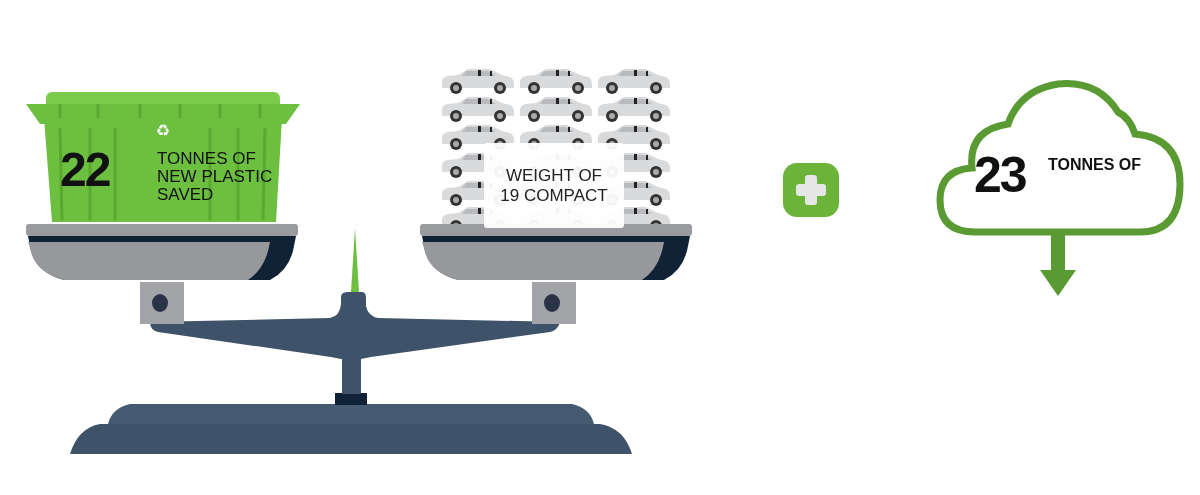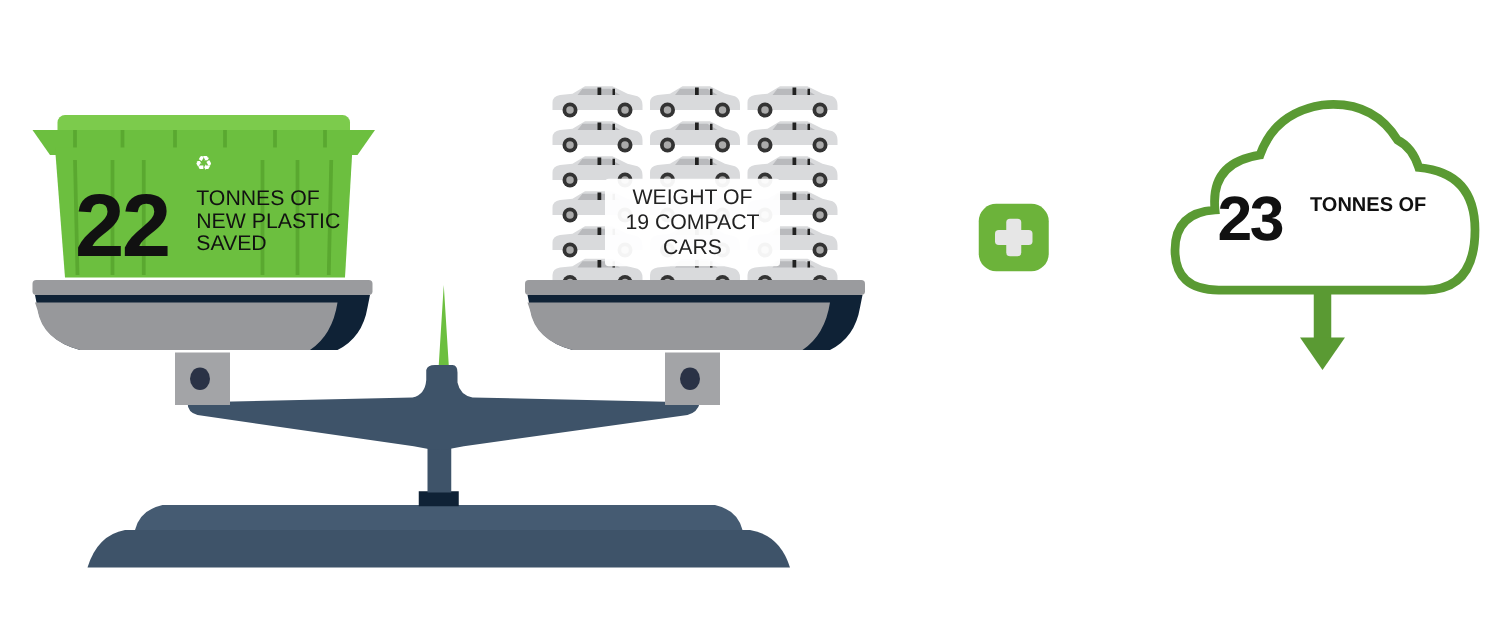--- a/index.html
+++ b/index.html
@@ -2,21 +2,21 @@
 <html><head>
 <meta charset="utf-8">
 <style>
   html, body { margin: 0; padding: 0; background: #ffffff; }
   body { width: 1200px; height: 495px; position: relative; overflow: hidden; font-family: "Liberation Sans", sans-serif; }
   .stage { position: absolute; left: 0; top: 0; width: 1200px; height: 495px; }
   svg { position: absolute; left: 0; top: 0; }
   .lbl { position: absolute; font-family: "Liberation Sans", sans-serif; color: #111; line-height: 1; }
   .big { font-weight: bold; letter-spacing: -2px; }
   .small { font-size: 17px; line-height: 18px; text-transform: uppercase; }
-  .cars-box { position: absolute; left: 484px; top: 143px; width: 140px; height: 70px; background: rgba(255,255,255,0.95); border-radius: 3px; text-align: center; display: flex; flex-direction: column; justify-content: center; }
+  .cars-box { position: absolute; left: 484px; top: 143px; width: 140px; height: 85px; background: rgba(255,255,255,0.95); border-radius: 3px; text-align: center; display: flex; flex-direction: column; justify-content: center; }
   .cars-box span { display: block; font-size: 17px; line-height: 20px; color: #222; }
 </style>
 </head>
 <body>
 
 <div class="stage">
 <svg width="1200" height="495" viewBox="0 0 1200 495">
 
   <g>
     <path d="M70 454 Q78 428 100 424 L600 424 Q624 428 632 454 Z" fill="#3e5369"></path>
@@ -111,30 +111,29 @@
     <rect x="796" y="184" width="30" height="12" rx="3" fill="#e6e6e6"></rect>
   </g>
 
   <g>
     <path d="M975 232 Q940 232 940 200 Q940 170 972 168 Q968 130 1008 124 Q1020 90 1058 84 Q1098 80 1118 112 Q1130 118 1135 134 Q1180 138 1180 184 Q1180 232 1140 232 Z" fill="#ffffff" stroke="#5a9a33" stroke-width="7"></path>
     <rect x="1051" y="232" width="14" height="40" fill="#5a9a33"></rect>
     <polygon points="1040,270 1076,270 1058,296" fill="#5a9a33"></polygon>
   </g>
 </svg>
 
-<div class="lbl big" style="left:60px; top:146px; font-size:71px;">22</div>
+<div class="lbl big" style="left:60px; top:146px; font-size:48px;">22</div>
 <div class="lbl small" style="left:157px; top:150px;">
   <div>TONNES OF</div>
   <div>NEW PLASTIC</div>
   <div>SAVED</div>
 </div>
 
 <div class="cars-box">
   <span>WEIGHT OF</span>
   <span>19 COMPACT</span>
-  <span>CARS</span>
 </div>
 
 <div class="lbl big" style="left:974px; top:150px; font-size:50px;">23</div>
 <div class="lbl" style="left:1048px; top:154px; font-size:16px; line-height:22px; font-weight:bold;">
   <div>TONNES OF</div>
 </div>
 </div>
 
 </body></html>

